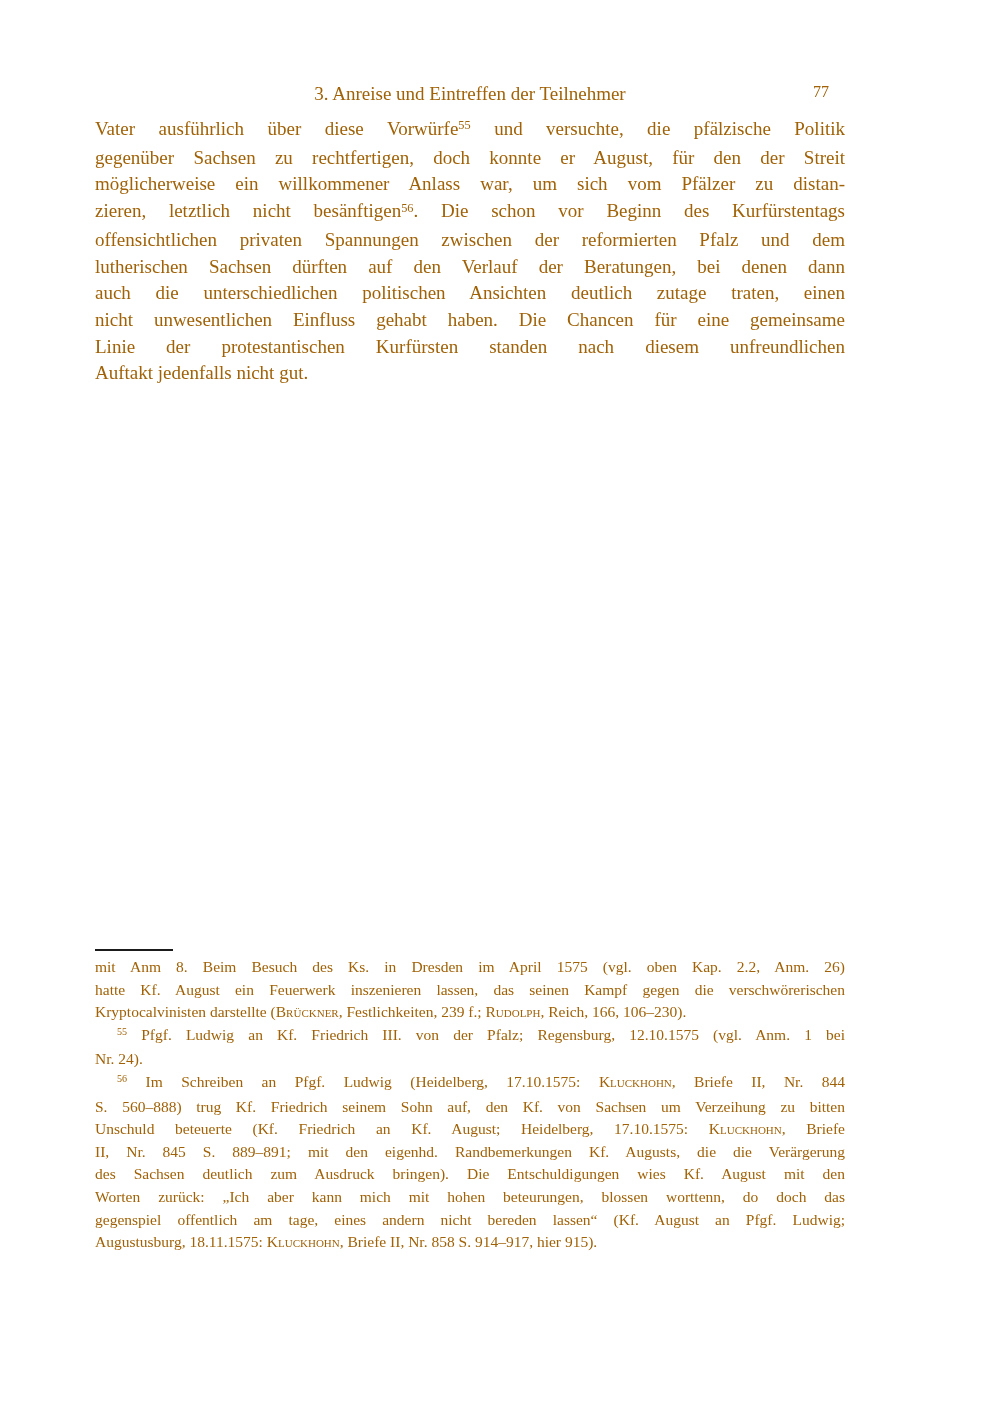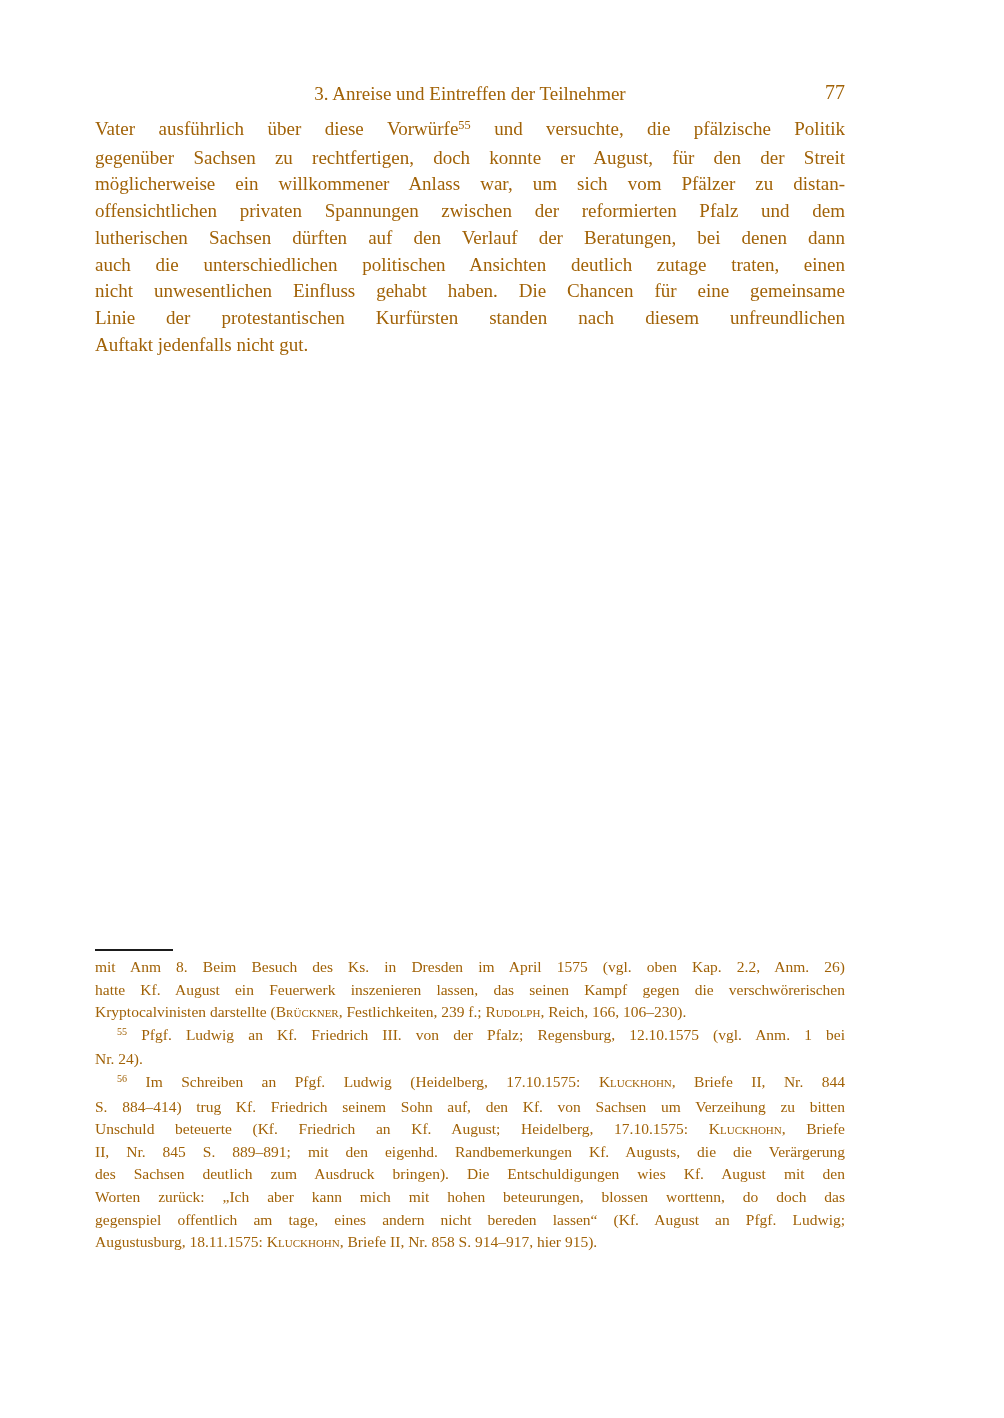--- a/index.html
+++ b/index.html
@@ -21,22 +21,22 @@
     width: 750px; height: 26px;
   }
   .running-title {
     display: block;
     text-align: center;
     font-size: 19px;
     line-height: 24px;
   }
   .page-number {
     position: absolute;
-    right: 0; top: -4px;
-    font-size: 20px;
+    right: 16px; top: -4px;
+    font-size: 16px;
     line-height: 28px;
   }
   .body-text {
     position: absolute;
     left: 95px; top: 116px;
     width: 750px;
     font-size: 19px;
     line-height: 26.7px;
   }
   .footnote-rule {
@@ -73,38 +73,39 @@
 
   <header class="running-head">
     <span class="running-title">3. Anreise und Eintreffen der Teilnehmer</span>
     <span class="page-number">77</span>
   </header>
 
   <main class="body-text">
       <div class="line"><span>Vater ausführlich über diese Vorwürfe</span><span class="sup">55</span><span> und versuchte, die pfälzische Politik</span></div>
       <div class="line"><span>gegenüber Sachsen zu rechtfertigen, doch konnte er August, für den der Streit</span></div>
       <div class="line"><span>möglicherweise ein willkommener Anlass war, um sich vom Pfälzer zu distan-</span></div>
+      <div class="line"><span>zieren, letztlich nicht besänftigen</span><span class="sup">56</span><span>. Die schon vor Beginn des Kurfürstentags</span></div>
       <div class="line"><span>offensichtlichen privaten Spannungen zwischen der reformierten Pfalz und dem</span></div>
       <div class="line"><span>lutherischen Sachsen dürften auf den Verlauf der Beratungen, bei denen dann</span></div>
       <div class="line"><span>auch die unterschiedlichen politischen Ansichten deutlich zutage traten, einen</span></div>
       <div class="line"><span>nicht unwesentlichen Einfluss gehabt haben. Die Chancen für eine gemeinsame</span></div>
       <div class="line"><span>Linie der protestantischen Kurfürsten standen nach diesem unfreundlichen</span></div>
       <div class="line last"><span>Auftakt jedenfalls nicht gut.</span></div>
     </main>
 
   <div class="footnote-rule"></div>
 
   <section class="footnotes">
       <div class="line"><span>mit Anm 8. Beim Besuch des Ks. in Dresden im April 1575 (vgl. oben Kap. 2.2, Anm. 26)</span></div>
       <div class="line"><span>hatte Kf. August ein Feuerwerk inszenieren lassen, das seinen Kampf gegen die verschwörerischen</span></div>
       <div class="line last"><span>Kryptocalvinisten darstellte (</span><span class="sc">Brückner</span><span>, Festlichkeiten, 239 f.; </span><span class="sc">Rudolph</span><span>, Reich, 166, 106–230).</span></div>
       <div class="line indent"><span class="sup">55</span><span> Pfgf. Ludwig an Kf. Friedrich III. von der Pfalz; Regensburg, 12.10.1575 (vgl. Anm. 1 bei</span></div>
       <div class="line last"><span>Nr. 24).</span></div>
       <div class="line indent"><span class="sup">56</span><span> Im Schreiben an Pfgf. Ludwig (Heidelberg, 17.10.1575: </span><span class="sc">Kluckhohn</span><span>, Briefe II, Nr. 844</span></div>
-      <div class="line"><span>S. 884–414) trug Kf. Friedrich seinem Sohn auf, den Kf. von Sachsen um Verzeihung zu bitten</span></div>
+      <div class="line"><span>S. 560–888) trug Kf. Friedrich seinem Sohn auf, den Kf. von Sachsen um Verzeihung zu bitten</span></div>
       <div class="line"><span>Unschuld beteuerte (Kf. Friedrich an Kf. August; Heidelberg, 17.10.1575: </span><span class="sc">Kluckhohn</span><span>, Briefe</span></div>
       <div class="line"><span>II, Nr. 845 S. 889–891; mit den eigenhd. Randbemerkungen Kf. Augusts, die die Verärgerung</span></div>
       <div class="line"><span>des Sachsen deutlich zum Ausdruck bringen). Die Entschuldigungen wies Kf. August mit den</span></div>
       <div class="line"><span>Worten zurück: „Ich aber kann mich mit hohen beteurungen, blossen worttenn, do doch das</span></div>
       <div class="line"><span>gegenspiel offentlich am tage, eines andern nicht bereden lassen“ (Kf. August an Pfgf. Ludwig;</span></div>
       <div class="line last"><span>Augustusburg, 18.11.1575: </span><span class="sc">Kluckhohn</span><span>, Briefe II, Nr. 858 S. 914–917, hier 915).</span></div>
     </section>
 
 </div>
 

